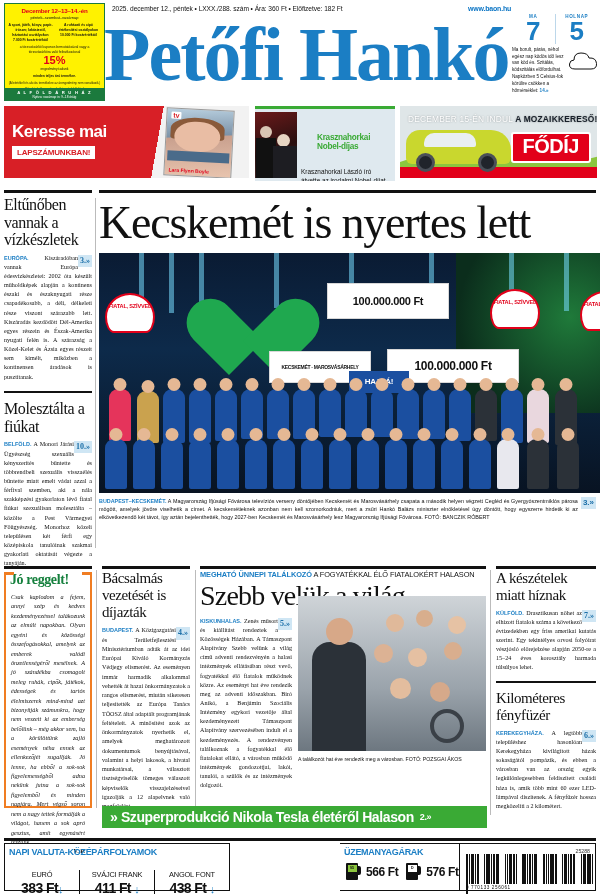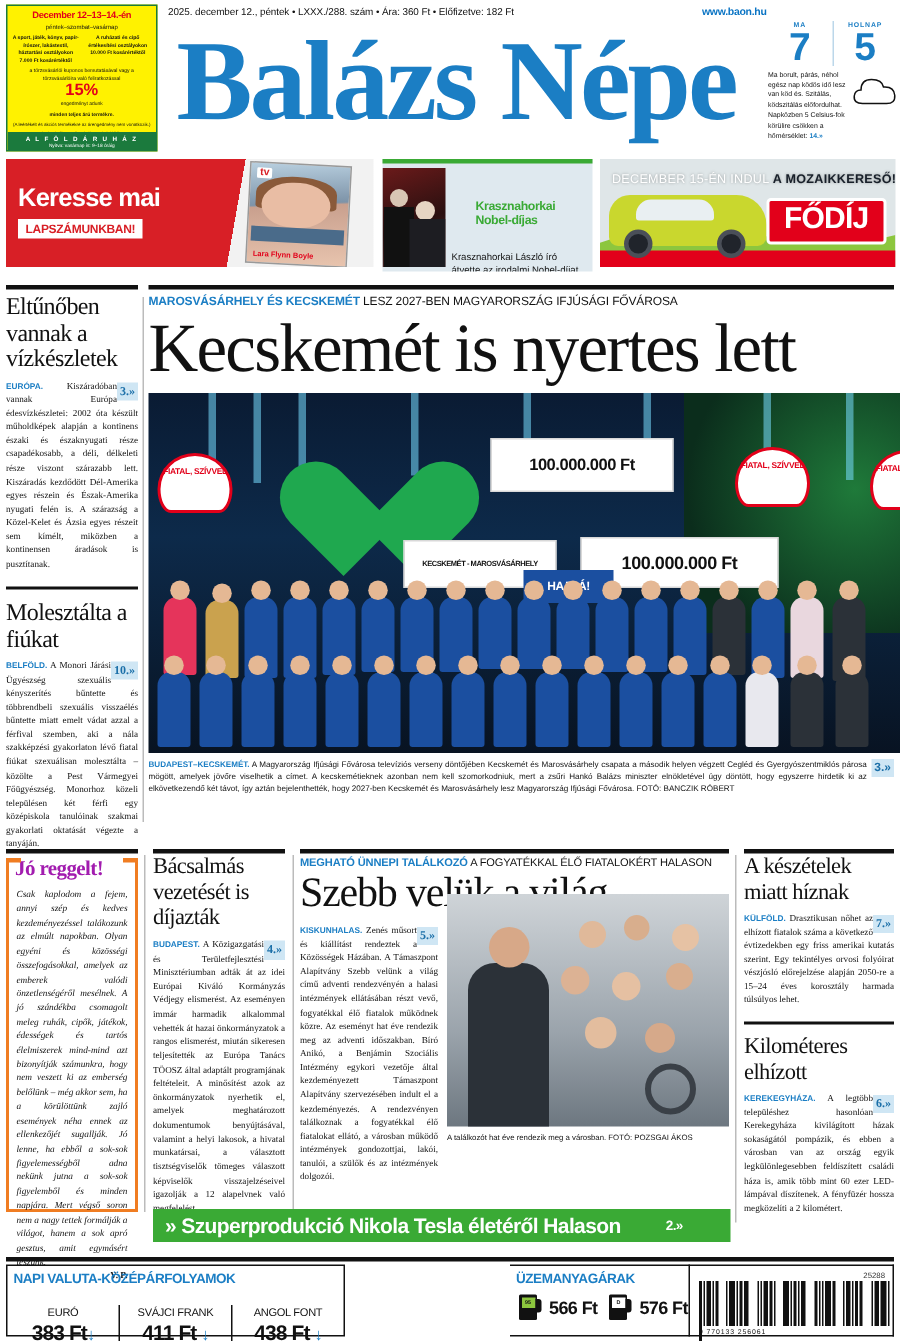--- a/index.html
+++ b/index.html
@@ -108,21 +108,21 @@
   .caption b.loc{color:#1b7ec4;}
   .caption .pgb{background:#cfe6f4;color:#1b6fa8;font-weight:bold;font-size:8px;padding:0 2px;float:right;margin-left:3px;}
 
   
   .lower{position:absolute;left:0;top:566px;width:600px;}
   .lw-rules i{position:absolute;height:2.5px;background:#111;}
 
   .box-jor{position:absolute;left:4px;top:6px;width:88px;height:236px;border:2px solid #f07d22;box-sizing:border-box;border-top:none;}
   .box-jor .tabs{position:relative;height:18px;}
   .box-jor .tabs i{position:absolute;top:0;width:8px;height:3px;background:#f07d22;}
-  .box-jor h3{margin:0 0 0 4px;font-family:"Liberation Serif",serif;font-weight:bold;font-size:14px;letter-spacing:-.4px;color:#a21caf;}
+  .box-jor h3{margin:0 0 0 4px;font-family:"Liberation Serif",serif;font-weight:bold;font-size:14px;letter-spacing:-.4px;color:#15803d;}
   .box-jor .txt{padding:2px 5px 0;font-family:"Liberation Serif",serif;font-style:italic;font-size:6.2px;line-height:1.52;text-align:justify;color:#111;}
   .box-jor .sig{text-align:right;padding:1px 5px 0;font-size:6.2px;font-weight:bold;font-style:normal;font-family:"Liberation Serif",serif;}
 
   .col2{position:absolute;left:102px;top:4px;width:88px;}
   .col2 h2{margin:0;font-family:"Liberation Serif",serif;font-weight:normal;font-size:15px;line-height:1.12;letter-spacing:-.4px;}
   .col2 .body{margin-top:6px;font-family:"Liberation Serif",serif;font-size:6.1px;line-height:1.52;text-align:justify;}
   .col2 .body .kicker{color:#1b7ec4;font-weight:bold;font-family:"Liberation Sans",sans-serif;font-size:5.5px;}
 
   .col3{position:absolute;left:200px;top:4px;width:286px;}
   .col3 .kick{font-size:7.4px;letter-spacing:-.1px;}
@@ -137,21 +137,21 @@
   .photo2 .speaker::before{content:"";position:absolute;left:14px;top:-24px;width:27px;height:27px;border-radius:50%;background:#d7a888;}
   .photo2 .wheel{position:absolute;right:22px;bottom:8px;width:34px;height:34px;border:4px solid #3a4047;border-radius:50%;box-sizing:border-box;}
   .cap2{position:absolute;right:0;top:186px;width:188px;font-size:5.2px;color:#111;}
 
   .col4{position:absolute;left:496px;top:4px;width:100px;}
   .col4 h2{margin:0;font-family:"Liberation Serif",serif;font-weight:normal;font-size:15px;line-height:1.12;letter-spacing:-.4px;}
   .col4 .body{margin-top:5px;font-family:"Liberation Serif",serif;font-size:6.1px;line-height:1.5;text-align:justify;}
   .col4 .body .kicker{color:#1b7ec4;font-weight:bold;font-family:"Liberation Sans",sans-serif;font-size:5.5px;}
   .col4 .sep{height:2.5px;background:#111;margin:8px 0 7px;}
 
-  .greenbar{position:absolute;left:102px;top:806px;width:385px;height:22px;background:#3aaa35;color:#fff;display:flex;align-items:center;padding:0 8px;box-sizing:border-box;font-size:14px;font-weight:bold;letter-spacing:-.4px;gap:24px;}
+  .greenbar{position:absolute;left:102px;top:806px;width:385px;height:22px;background:#3aaa35;color:#fff;display:flex;align-items:center;padding:0 8px;box-sizing:border-box;font-size:14px;font-weight:bold;letter-spacing:-.4px;}
   .greenbar .pg{font-size:9px;margin-left:6px;}
 
   
   .footer{position:absolute;left:0;top:838px;width:600px;height:56px;}
   .footer .top-rule{position:absolute;left:4px;top:0;width:592px;height:2.5px;background:#111;}
   .fbox{position:absolute;top:5px;height:48px;box-sizing:border-box;border:1px solid #111;}
   .fx-cur{left:4px;width:226px;}
   .fx-help{left:230px;width:110px;border-left:none;}
   .fx-fuel{left:340px;width:120px;border-left:none;}
   .fx-bar{left:460px;width:136px;border-left:none;}
@@ -200,21 +200,21 @@
       <div class="ad-foot">
         <span>A L F Ö L D   Á R U H Á Z</span>
         <small>Nyitva: vasárnap is: 9–18 óráig</small>
       </div>
     </div>
 
     <div class="dateline">2025. december 12., péntek • LXXX./288. szám • Ára: 360 Ft • Előfizetve: 182 Ft</div>
     <div class="weburl">www.baon.hu</div>
 
     <div class="masthead">
-      <div class="masthead-txt">Balázs Népe</div>
+      <div class="masthead-txt">Petőfi Hankó</div>
     </div>
 
     <div class="weather">
       <div class="w-cols">
         <div class="w-col">
           <div class="w-lab">MA</div>
           <div class="w-num">7</div>
         </div>
         <div class="w-col sep">
           <div class="w-lab">HOLNAP</div>
@@ -300,23 +300,20 @@
         <span class="pg-badge">10.»</span>
         <span class="kicker">BELFÖLD.</span>
         <span>A Monori Járási Ügyészség szexuális kényszerítés bűntette és többrendbeli szexuális visszaélés bűntette miatt emelt vádat azzal a férfival szemben, aki a nála szakképzési gyakorlaton lévő fiatal fiúkat szexuálisan molesztálta – közölte a Pest Vármegyei Főügyészség. Monorhoz közeli településen két férfi egy középiskola tanulóinak szakmai gyakorlati oktatását végezte a tanyáján.</span>
       </div>
     </div>
   </div>
 
   <div class="vline" style="left:95px;top:198px;height:350px;"></div>
 
   <div class="col-main">
-    <div class="kicker-line">
-      <b>MAROSVÁSÁRHELY ÉS KECSKEMÉT</b><span> LESZ 2027-BEN MAGYARORSZÁG IFJÚSÁGI FŐVÁROSA</span>
-    </div>
     <h1 class="head-xl">Kecskemét is nyertes lett</h1>
 
     <div class="photo-main">
       <div class="ph-stage">
         <div class="ph-green"></div>
         <div class="ph-beam" style="left:40px;"></div>
           <div class="ph-beam" style="left:70px;height:60px;"></div>
         <div class="ph-beam" style="left:100px;height:70px;"></div>
           <div class="ph-beam" style="left:175px;height:55px;"></div>
         <div class="ph-beam" style="left:250px;height:65px;"></div>
@@ -456,21 +453,21 @@
       <div>
         <h2>A készételek miatt híznak</h2>
         <div class="body">
           <span class="pg-badge">7.»</span>
           <span class="kicker">KÜLFÖLD.</span>
           <span>Drasztikusan nőhet az elhízott fiatalok száma a következő évtizedekben egy friss amerikai kutatás szerint. Egy tekintélyes orvosi folyóirat vészjósló előrejelzése alapján 2050-re a 15–24 éves korosztály harmada túlsúlyos lehet.</span>
         </div>
       </div>
       <div class="sep"></div>
       <div>
-        <h2>Kilométeres elhízott</h2>
+        <h2>Kilométeres fényfüzér</h2>
         <div class="body">
           <span class="pg-badge">6.»</span>
           <span class="kicker">KEREKEGYHÁZA.</span>
           <span>A legtöbb településhez hasonlóan Kerekegyháza kivilágított házak sokaságától pompázik, és ebben a városban van az ország egyik legkülönlegesebben feldíszített családi háza is, amik több mint 60 ezer LED-lámpával díszítenek. A fényfüzér hossza megközelíti a 2 kilométert.</span>
         </div>
       </div>
     </div>
   </div>
 
   <div class="greenbar">

